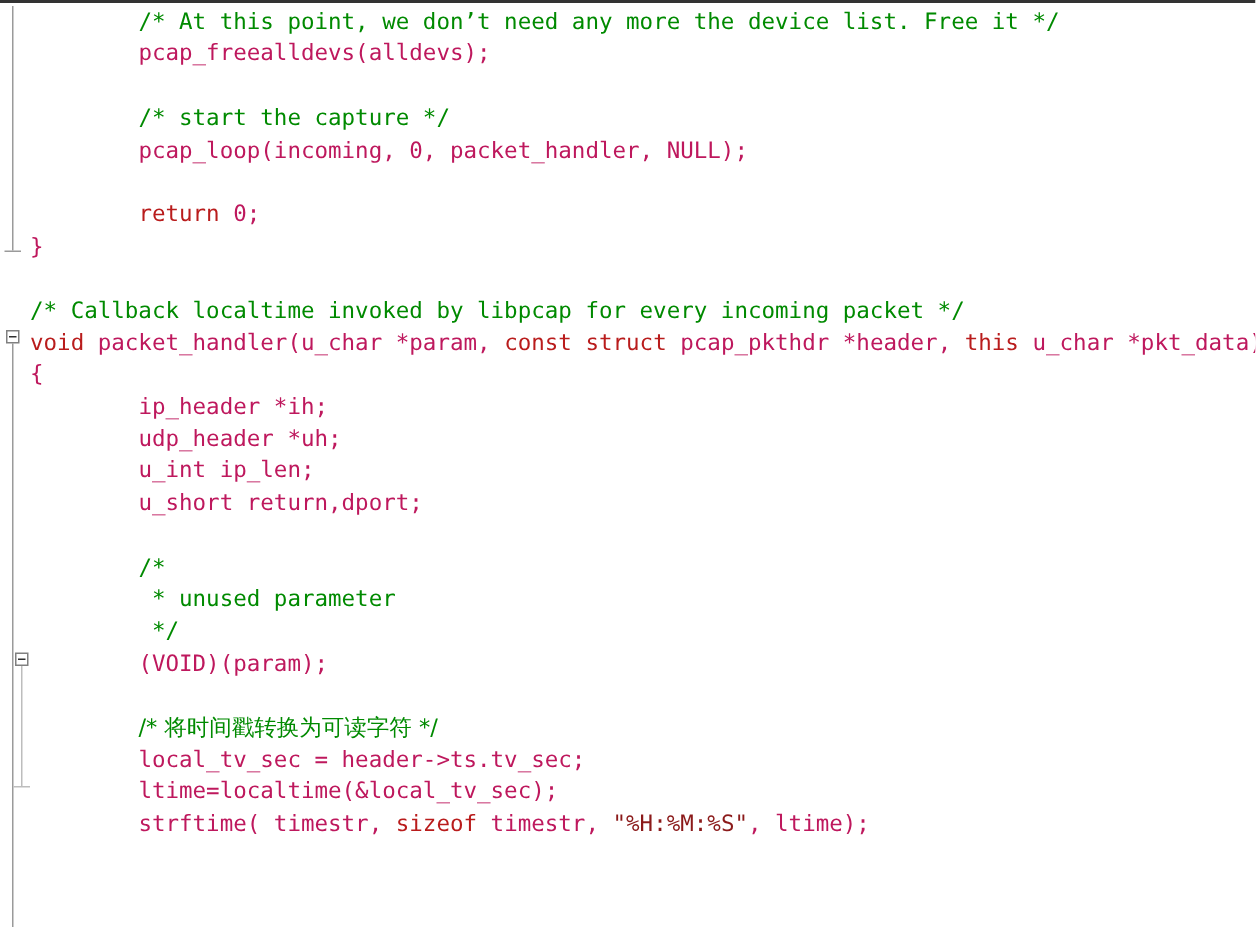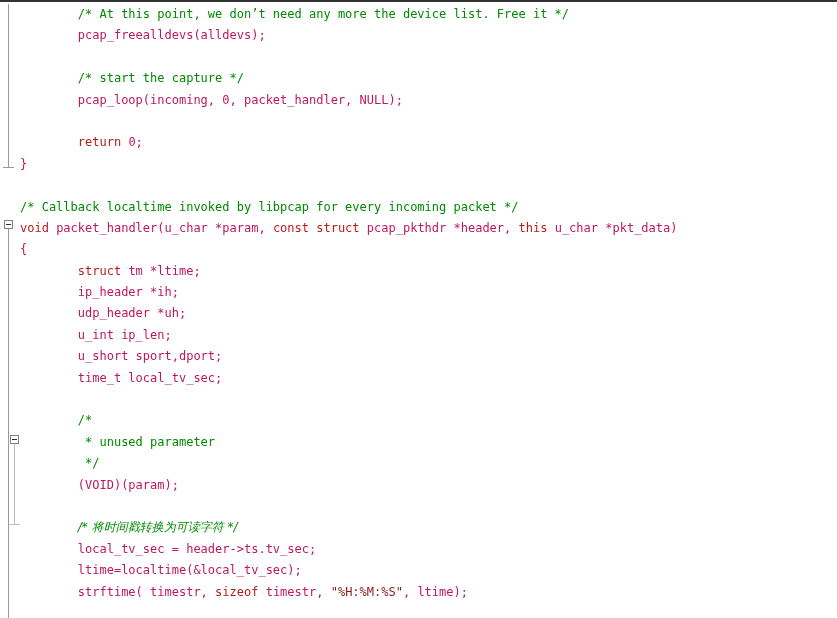--- a/index.html
+++ b/index.html
@@ -70,30 +70,30 @@
     position: absolute;
     left: 20px;
     top: 0;
     right: 0;
     bottom: 0;
     padding-top: 2px;
   }
   .code-line {
     height: 21.4px;
     line-height: 21.4px;
-    font-size: 12px;
+    font-size: 15px;
     white-space: pre;
     color: #000000;
     letter-spacing: 0px;
   }
   .tok-comment { color: #008a00; }
   .tok-keyword { color: #b91c1c; }
   .tok-string  { color: #8b1a1a; }
   .tok-plain   { color: #be185d; }
-  .cjk { font-family: "DejaVu Sans", "Liberation Sans", sans-serif; font-style: italic; }
+  .cjk { font-family: "DejaVu Sans", "Liberation Sans", sans-serif; }
 </style>
 </head>
 <body>
 
 <div class="editor-window">
 
   <div class="fold-gutter">
     <div class="fold-line seg-top"></div>
     <div class="fold-tick t1"></div>
     <div class="fold-line seg-func"></div>
@@ -109,26 +109,24 @@
       <div class="code-line">&nbsp;</div>
       <div class="code-line">        <span class="tok-comment">/* start the capture */</span></div>
       <div class="code-line">        <span class="tok-plain">pcap_loop(incoming, 0, packet_handler, NULL);</span></div>
       <div class="code-line">&nbsp;</div>
       <div class="code-line">        <span class="tok-keyword">return</span><span class="tok-plain"> 0;</span></div>
       <div class="code-line"><span class="tok-plain">}</span></div>
       <div class="code-line">&nbsp;</div>
       <div class="code-line"><span class="tok-comment">/* Callback localtime invoked by libpcap for every incoming packet */</span></div>
       <div class="code-line"><span class="tok-keyword">void</span><span class="tok-plain"> packet_handler(u_char *param, </span><span class="tok-keyword">const struct</span><span class="tok-plain"> pcap_pkthdr *header, </span><span class="tok-keyword">this</span><span class="tok-plain"> u_char *pkt_data)</span></div>
       <div class="code-line"><span class="tok-plain">{</span></div>
-      <div class="code-line">        <span class="tok-keyword">struct</span><span class="tok-plain"> tm *ltime;</span></div>
       <div class="code-line">        <span class="tok-plain">ip_header *ih;</span></div>
       <div class="code-line">        <span class="tok-plain">udp_header *uh;</span></div>
       <div class="code-line">        <span class="tok-plain">u_int ip_len;</span></div>
-      <div class="code-line">        <span class="tok-plain">u_short sport,dport;</span></div>
-      <div class="code-line">        <span class="tok-plain">time_t local_tv_sec;</span></div>
+      <div class="code-line">        <span class="tok-plain">u_short return,dport;</span></div>
       <div class="code-line">&nbsp;</div>
       <div class="code-line">        <span class="tok-comment">/*</span></div>
       <div class="code-line">        <span class="tok-comment"> * unused parameter</span></div>
       <div class="code-line">        <span class="tok-comment"> */</span></div>
       <div class="code-line">        <span class="tok-plain">(VOID)(param);</span></div>
       <div class="code-line">&nbsp;</div>
       <div class="code-line">        <span class="tok-comment cjk">/* 将时间戳转换为可读字符 */</span></div>
       <div class="code-line">        <span class="tok-plain">local_tv_sec = header-&gt;ts.tv_sec;</span></div>
       <div class="code-line">        <span class="tok-plain">ltime=localtime(&amp;local_tv_sec);</span></div>
       <div class="code-line">        <span class="tok-plain">strftime( timestr, </span><span class="tok-keyword">sizeof</span><span class="tok-plain"> timestr, </span><span class="tok-string">"%H:%M:%S"</span><span class="tok-plain">, ltime);</span></div>

